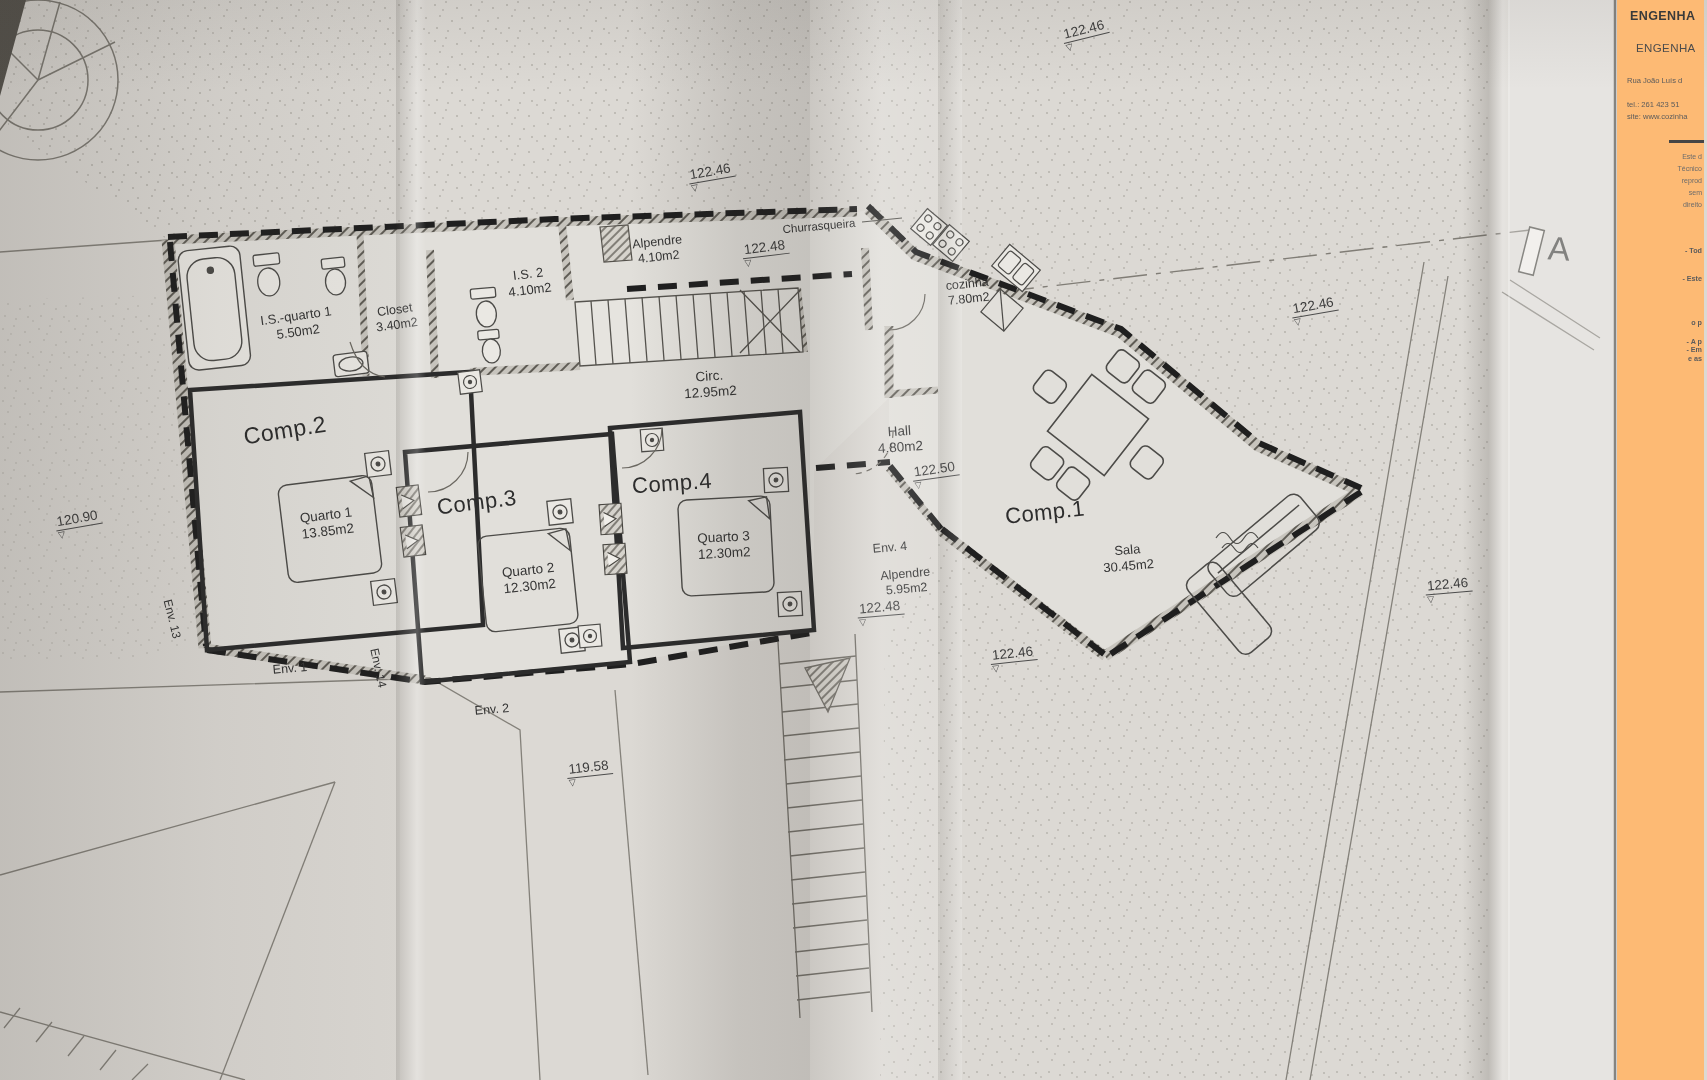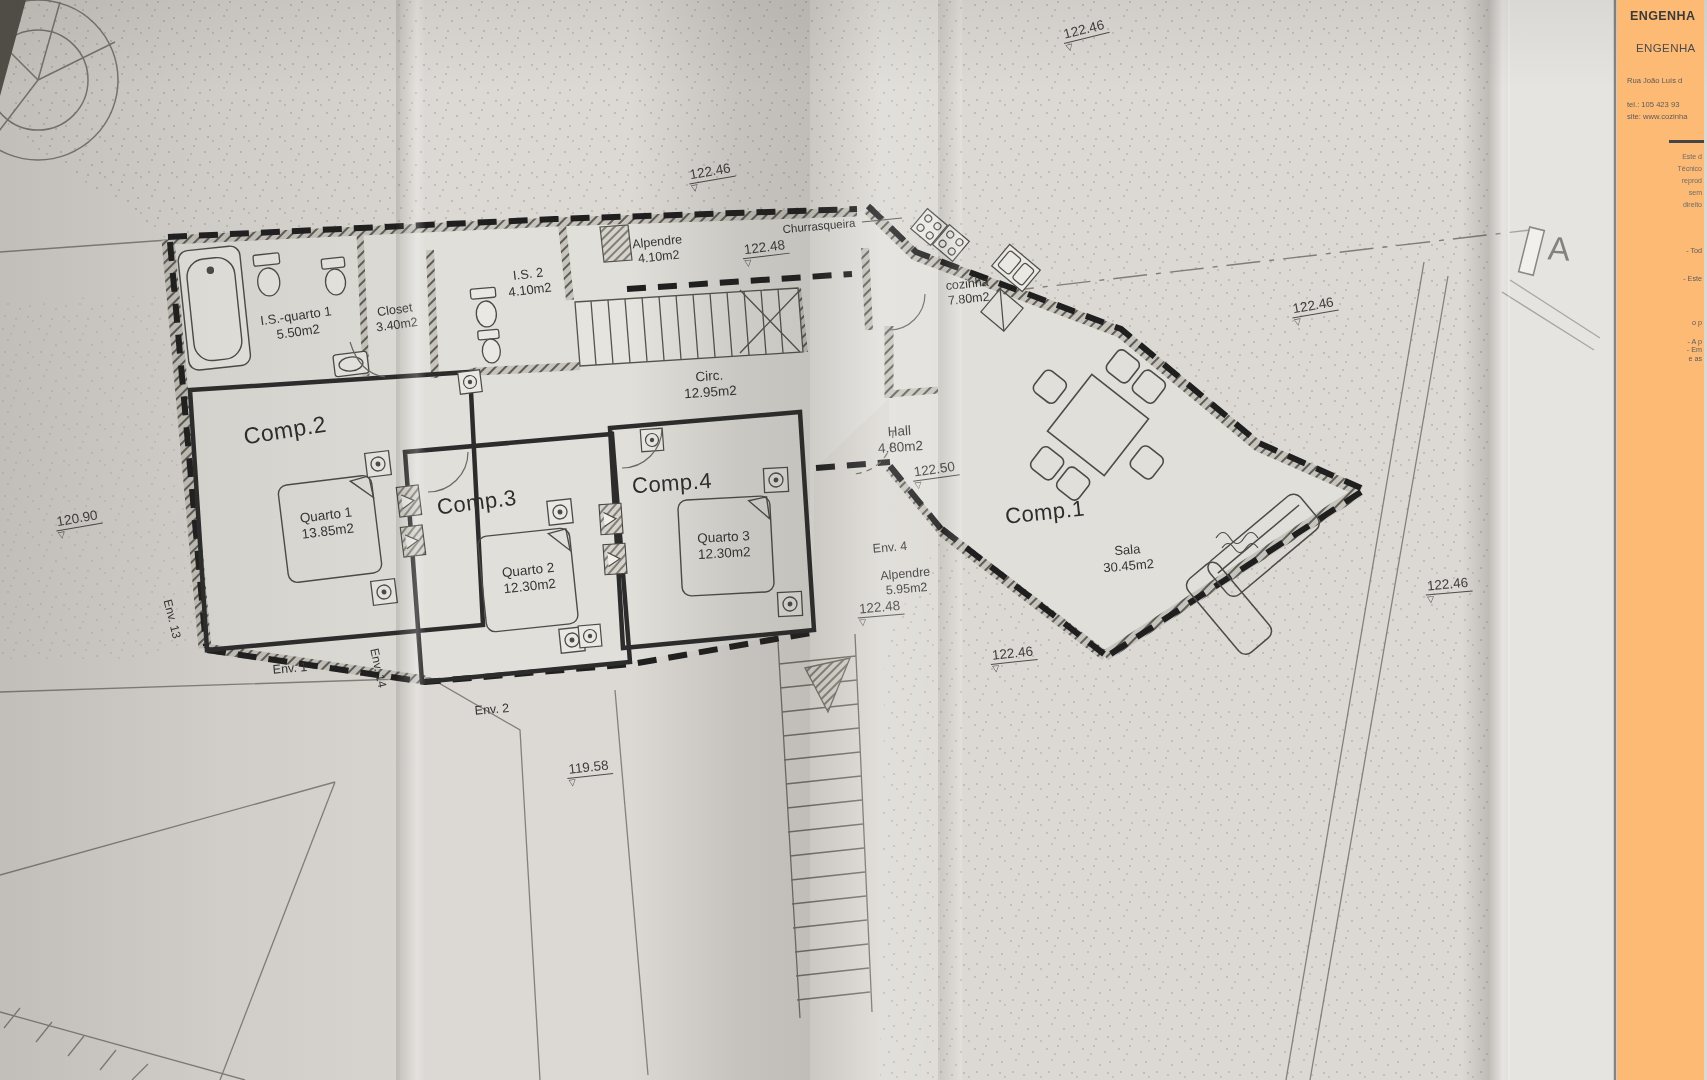--- a/index.html
+++ b/index.html
@@ -26,21 +26,21 @@
   #vign-top{left:0;width:1707px;height:90px;background:linear-gradient(rgba(60,55,48,.07),rgba(60,55,48,0));}
   
   #titleblock{position:absolute;left:1617px;top:0;width:87px;height:1080px;background:#fdba74;
               overflow:hidden;z-index:4;}
   .tb{position:absolute;white-space:nowrap;}
   #tb-firm1{left:13px;top:9px;font-size:12.5px;font-weight:bold;color:#3a3a3a;letter-spacing:.4px;}
   #tb-firm2{left:19px;top:42px;font-size:11.5px;color:#4c4c4c;letter-spacing:.4px;}
   .tb-addr{left:10px;font-size:7.6px;color:#5b5b5b;}
   #tb-rule{left:52px;top:140px;width:42px;height:3px;background:#454545;}
   #tb-disclaimer{left:0;top:151px;right:2px;text-align:right;font-size:7px;color:#6b6b6b;line-height:12px;}
-  .tb-note{right:2px;text-align:right;font-size:7.2px;color:#5c5c5c;}
+  .tb-note{right:2px;text-align:right;font-size:7.2px;color:#5c5c5c;font-weight:bold;}
 </style>
 </head>
 <body>
 
 <div id="stage">
 
 <svg id="plan-svg" width="1707" height="1080" viewBox="0 0 1707 1080">
   <defs>
     <pattern id="wall" width="7" height="7" patternUnits="userSpaceOnUse" patternTransform="rotate(45)">
       <rect width="7" height="7" fill="#c7c4bd"></rect>
@@ -443,21 +443,21 @@
 <div class="fold" id="band-lite"></div>
 <div class="fold" id="crease-2"></div>
 <div class="fold" id="fold-right"></div>
 <div class="fold" id="panel-lite"></div>
 <div class="fold" id="vign-top"></div>
 
 <div id="titleblock">
   <div class="tb" id="tb-firm1">ENGENHA</div>
   <div class="tb" id="tb-firm2">ENGENHA</div>
   <div class="tb tb-addr" style="top:76px">Rua João Luís d</div>
-  <div class="tb tb-addr" style="top:100px">tel.: 105 423 93</div>
+  <div class="tb tb-addr" style="top:100px">tel.: 261 423 51</div>
   <div class="tb tb-addr" style="top:112px">site: www.cozinha</div>
   <div class="tb" id="tb-rule"></div>
   <div class="tb" id="tb-disclaimer">
         <div>Este d</div>
         <div>Técnico</div>
         <div>reprod</div>
         <div>sem</div>
         <div>direito</div>
       </div>
   <div id="tb-notes">

